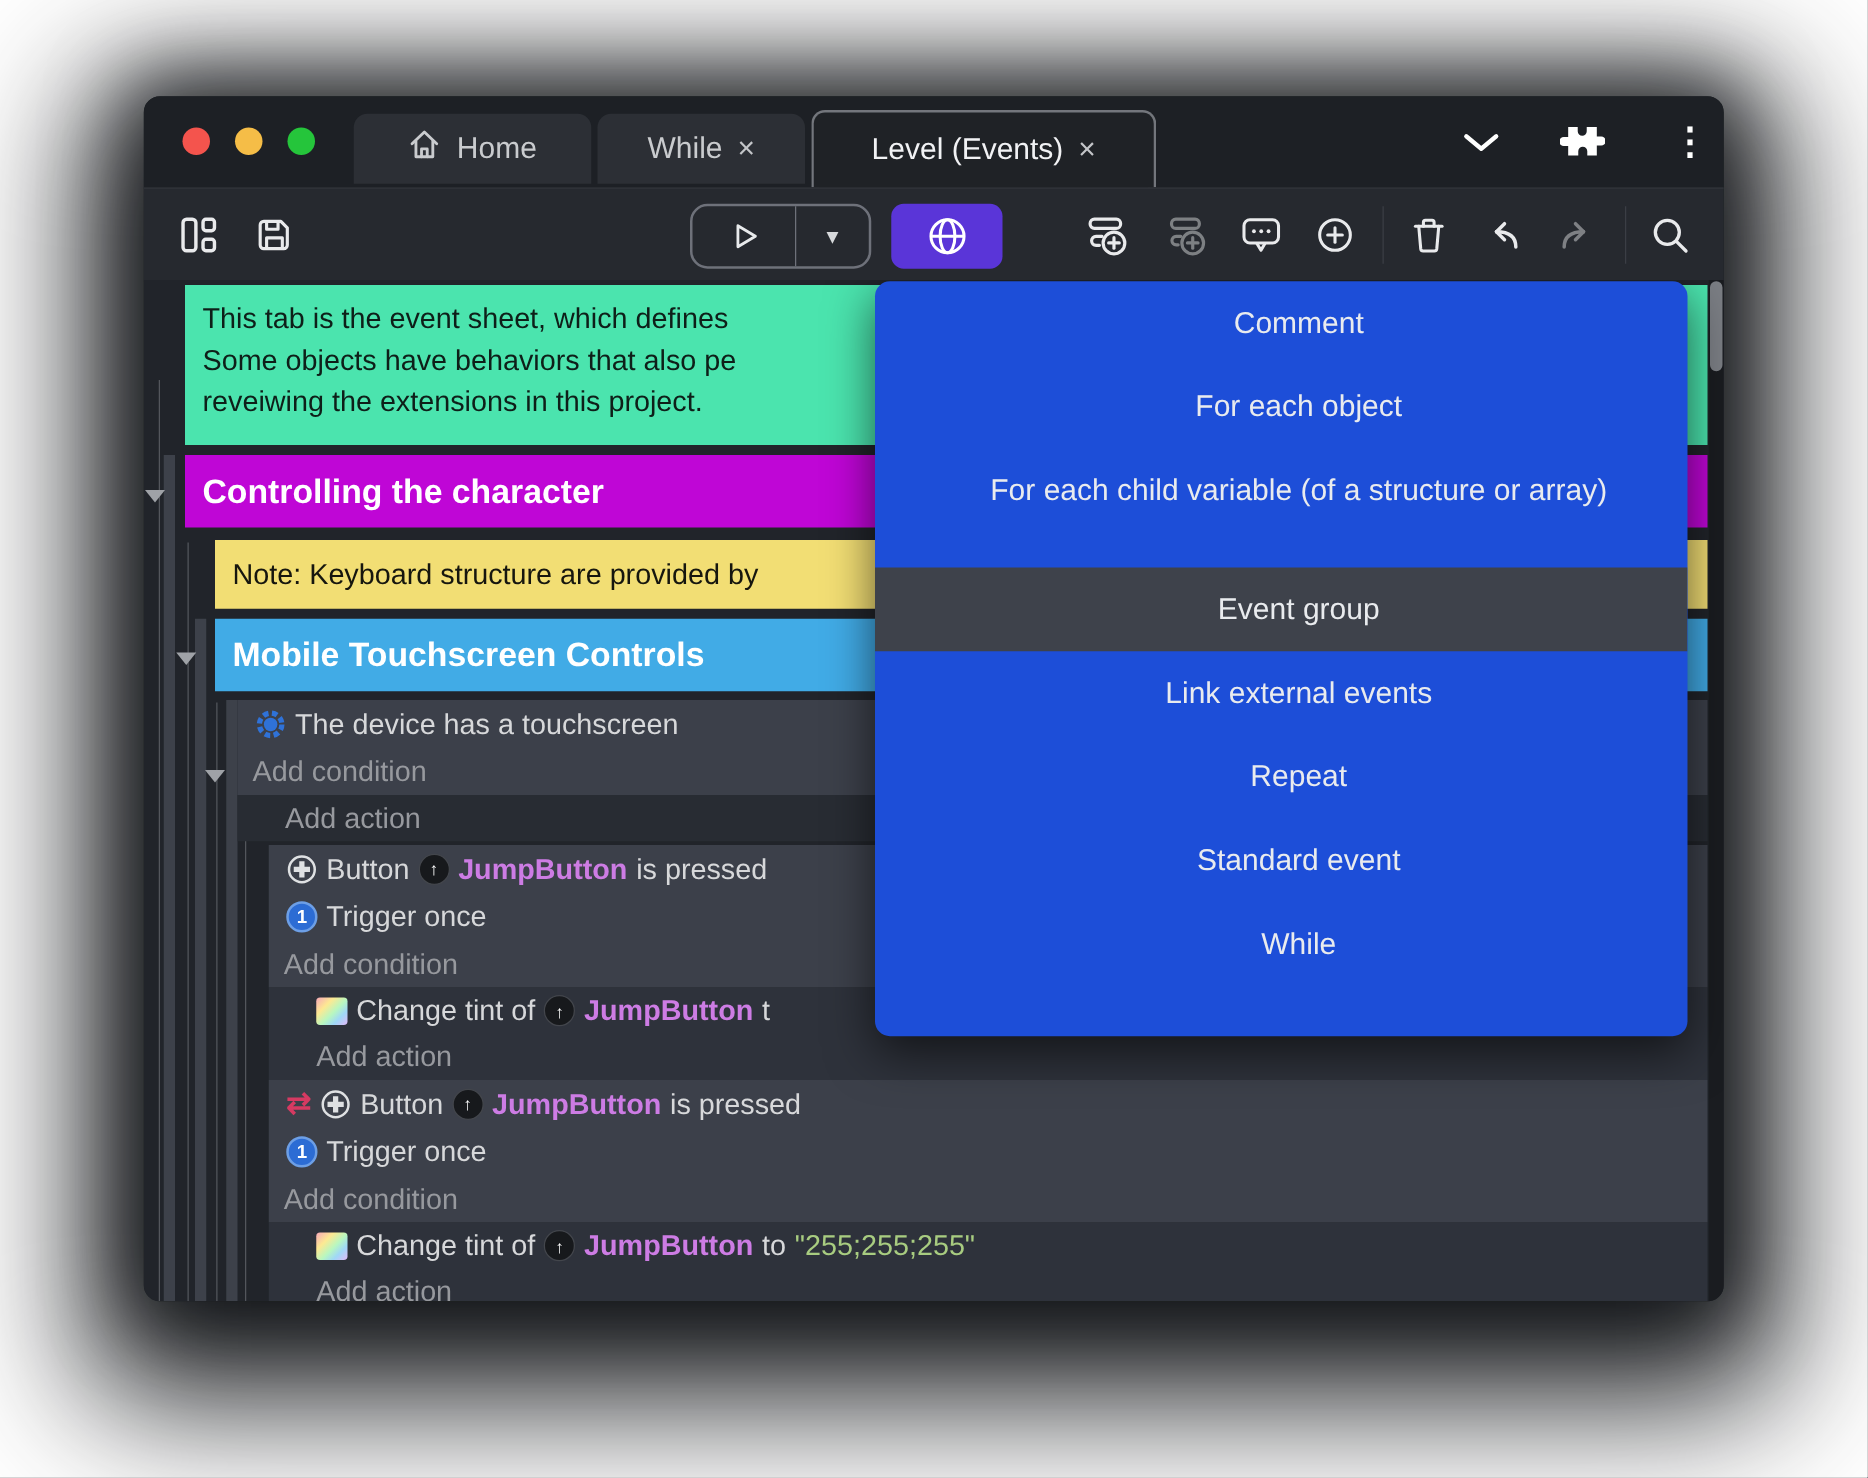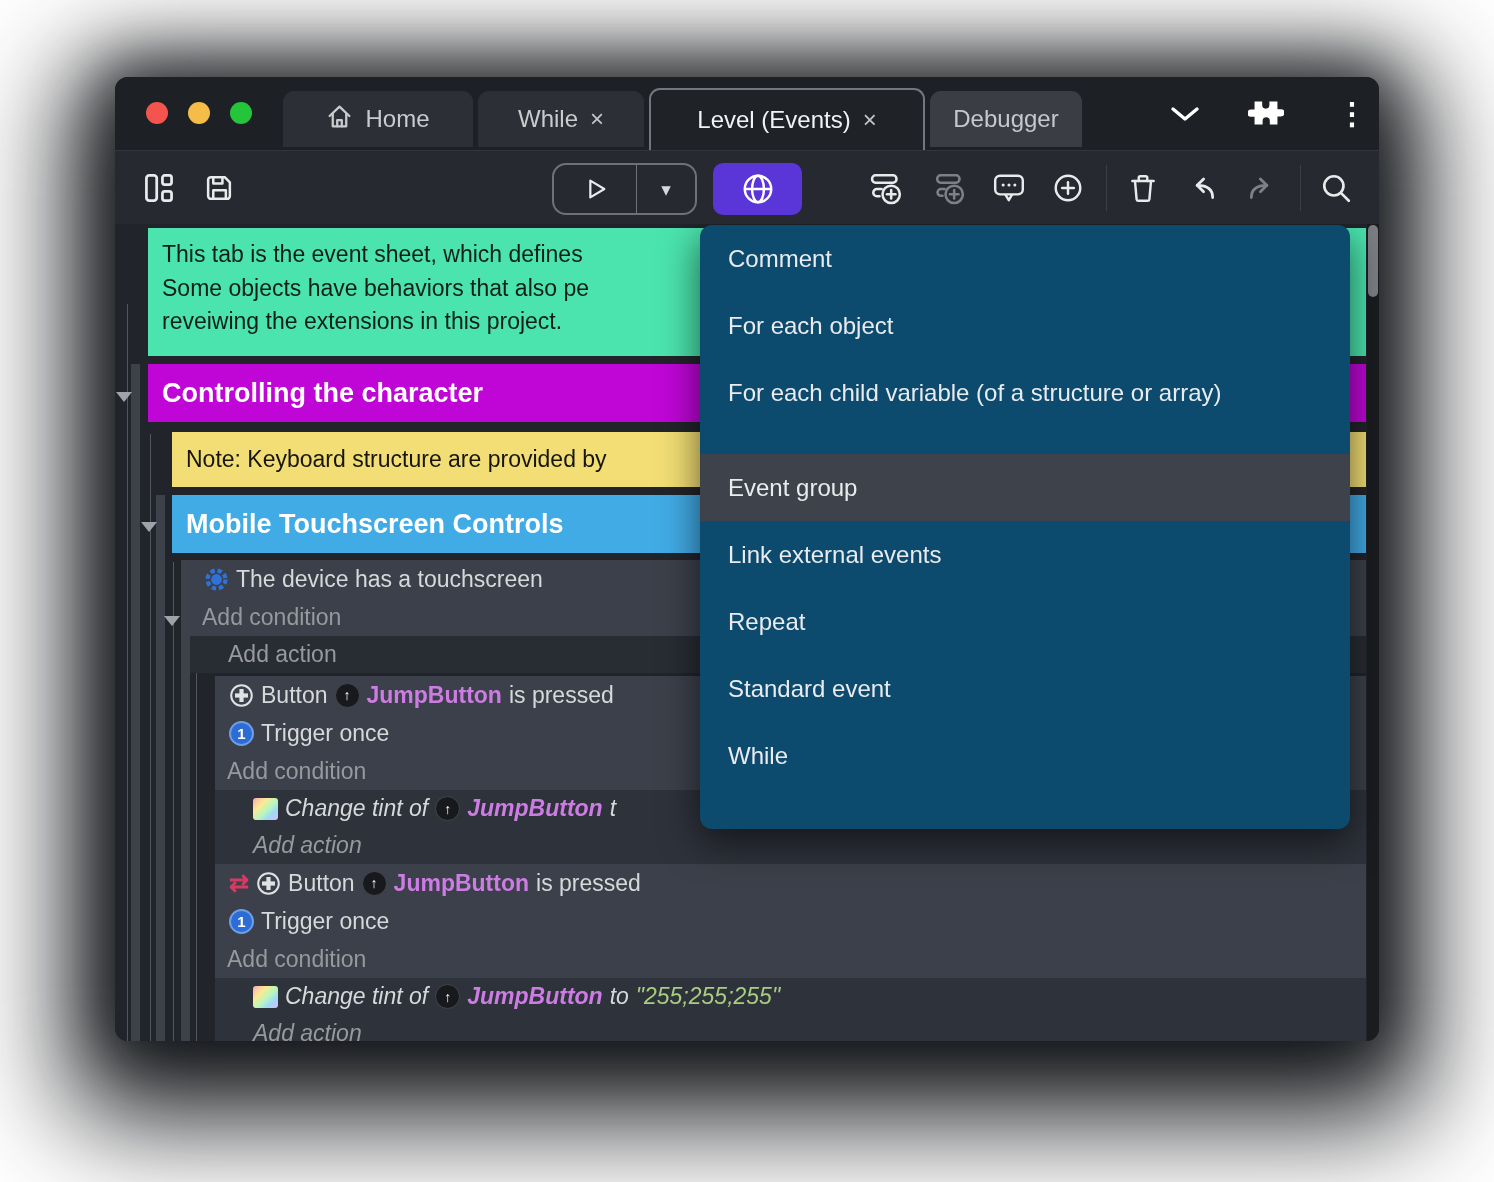--- a/index.html
+++ b/index.html
@@ -39,37 +39,37 @@
   .mbar{width:9px;background:#3d414a;}
   .tri{width:0;height:0;border-left:8px solid transparent;border-right:8px solid transparent;
        border-top:10px solid #9fa2a7;}
   .blk{box-sizing:border-box;}
   .comment{background:#4be4ae;color:#0e1f19;font-size:23px;line-height:33.5px;padding:10px 14px;}
   .group{color:#ffffff;font-weight:bold;font-size:27px;display:flex;align-items:center;padding-left:14px;}
   .g-magenta{background:#bf06d6;}
   .g-blue{background:#41abe6;}
   .note{background:#f2de74;color:#16160e;font-size:23px;display:flex;align-items:center;padding-left:14px;}
   .cond{background:#3c404a;}
-  .act{background:#2e323b;font-style:italic;}
+  .act{background:#2e323b;}
   .act-dark{background:#282c33;}
   .row{height:38px;display:flex;align-items:center;font-size:23px;color:#d7d8da;gap:7px;padding-left:14px;}
   .row-a{height:37px;padding-left:38px;}
   .dimtxt{color:#97999e;}
   .objname{color:#cd7ce4;font-weight:bold;}
   .strval{color:#a8cc80;}
   .badge{display:inline-flex;width:25px;height:25px;border-radius:50%;align-items:center;
          justify-content:center;flex:none;box-sizing:border-box;}
   .b-up{background:#17191c;border:1.5px solid #43464c;color:#fff;font-size:14px;font-weight:bold;}
   .b-one{background:#2c6cd4;border:2px solid #6d9fe6;color:#fff;font-size:15px;font-weight:bold;}
   .palette{width:25px;height:22px;border-radius:3px;flex:none;
            background:linear-gradient(135deg,#f7a8b8 0%,#fde992 30%,#b8f7c0 55%,#9fd8f7 75%,#e0b8f7 100%);}
   .invert{color:#d63a62;font-weight:bold;font-size:24px;line-height:1;}
   
-  .menu{left:585px;top:1px;width:650px;height:604px;background:#0c4a6e;border-radius:12px;
-        box-shadow:0 12px 38px rgba(0,0,0,0.6);overflow:hidden;z-index:50;}
+  .menu{left:585px;top:1px;width:650px;height:604px;background:#1d4ed8;border-radius:12px;
+        box-shadow:0 12px 38px rgba(0,0,0,0.6);overflow:hidden;z-index:50;text-align:center;}
   .mitem{height:67px;line-height:67px;padding-left:28px;font-size:24px;color:#e9ebee;cursor:default;}
   .mitem-hl{background:#3e424b;margin-top:28px;}
   
   .sbtrack{left:1252px;top:0;width:12px;height:817px;background:#1a1c20;}
   .sbthumb{left:1px;top:1px;width:10px;height:72px;background:#7b7e84;border-radius:5px;}
   .kebab{font-size:30px;font-weight:bold;color:#fff;line-height:1;}
 </style>
 </head>
 <body>
 
@@ -92,23 +92,20 @@
           </span>
           <span>Home</span>
         </div>
         <div class="tab tab-level">
           <span>While</span>
           <span class="close">×</span>
         </div>
         <div class="tab tab-active">
           <span>Level (Events)</span>
           <span class="close">×</span>
-        </div>
-        <div class="tab tab-debugger">
-          <span>Debugger</span>
         </div>
       </div>
 
       <div class="abs tb-icon" style="left:1054px;top:28px;">
         <svg width="32" height="18" viewBox="0 0 32 18" fill="none" stroke="#ffffff" stroke-width="3.4" stroke-linecap="round" stroke-linejoin="round">
             <polyline points="4,4 16,14 28,4"></polyline>
           </svg>
       </div>
       <div class="abs" style="left:1133px;top:20px;">
         <svg width="36" height="32" viewBox="0 0 33 29" fill="#ffffff">

